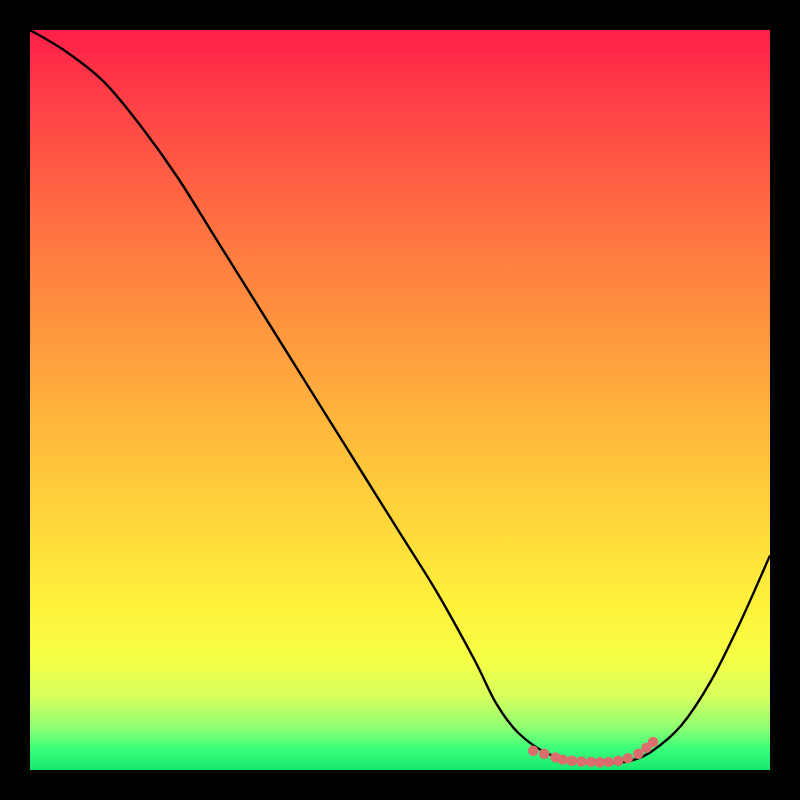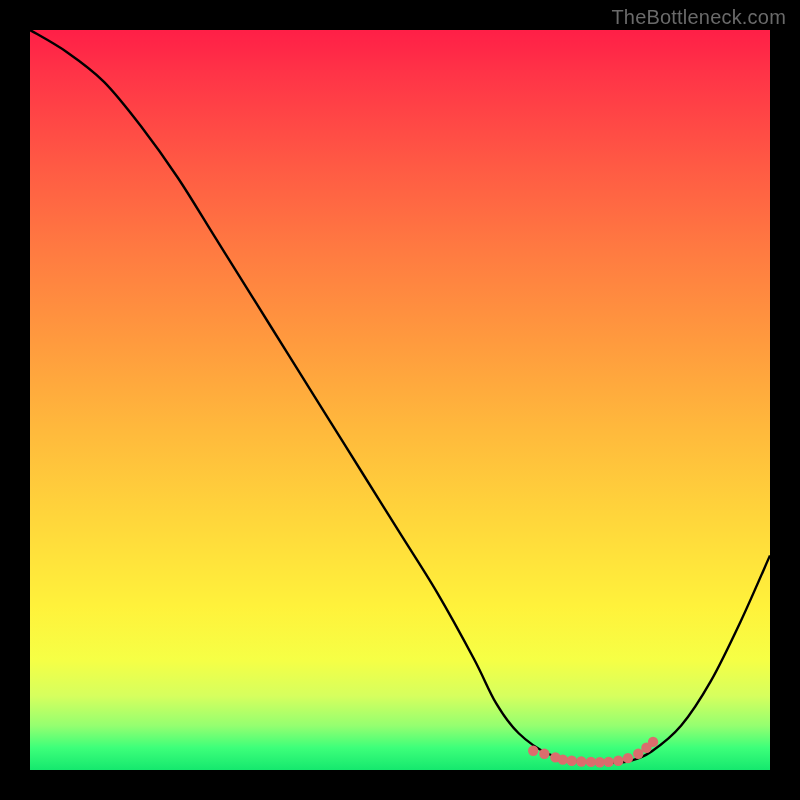--- a/index.html
+++ b/index.html
@@ -59,21 +59,20 @@
     position: absolute;
     inset: 0;
     width: 100%;
     height: 100%;
   }
 </style>
 </head>
 <body>
 <div class="frame">
 
-  <div class="watermark">TheBottleneck.com</div>
 
   <div class="plot-area">
     <div class="gradient"></div>
     <svg class="curve" viewBox="0 0 740 740" preserveAspectRatio="none">
       <path id="main-curve" d="M 0 0 C 6.166666666666667 3.7000000000000077, 24.666666666666664 13.56666666666672, 37 22.200000000000045 C 49.333333333333336 30.83333333333337, 61.666666666666664 39.46666666666662, 74 51.799999999999955 C 86.33333333333333 64.13333333333328, 98.66666666666667 80.1666666666667, 111 96.20000000000005 C 123.33333333333333 112.23333333333339, 135.66666666666666 129.5, 148 148 C 160.33333333333334 166.5, 172.66666666666666 187.46666666666673, 185 207.20000000000005 C 197.33333333333334 226.93333333333337, 209.66666666666666 246.66666666666666, 222 266.4 C 234.33333333333334 286.1333333333333, 246.66666666666666 305.8666666666666, 259 325.59999999999997 C 271.3333333333333 345.3333333333333, 283.6666666666667 365.06666666666666, 296 384.8 C 308.3333333333333 404.53333333333336, 320.6666666666667 424.26666666666665, 333 444 C 345.3333333333333 463.73333333333335, 357.66666666666663 483.46666666666664, 370 503.2 C 382.33333333333337 522.9333333333333, 394.66666666666674 541.4333333333333, 407.00000000000006 562.4 C 419.33333333333337 583.3666666666667, 434.1333333333333 610.5, 444 629 C 453.8666666666667 647.5, 458.79999999999995 661.0666666666666, 466.2 673.4 C 473.6 685.7333333333333, 479.7666666666667 694.6133333333333, 488.40000000000003 703 C 497.03333333333336 711.3866666666667, 508.1333333333333 719.0333333333333, 518 723.72 C 527.8666666666667 728.4066666666668, 537.7333333333333 729.64, 547.6 731.12 C 557.4666666666667 732.6, 568.5666666666667 732.6, 577.2 732.6 C 585.8333333333334 732.6, 592.0000000000001 732.97, 599.4000000000001 731.12 C 606.8000000000001 729.27, 612.9666666666667 727.42, 621.6 721.5 C 630.2333333333333 715.58, 641.3333333333334 707.3166666666667, 651.2 695.6 C 661.0666666666667 683.8833333333333, 670.9333333333334 668.4666666666667, 680.8000000000001 651.2 C 690.6666666666667 633.9333333333334, 700.5333333333333 612.9666666666667, 710.4 592 C 720.2666666666667 571.0333333333333, 735.0666666666666 536.5, 740 525.4" fill="none" stroke="#000000" stroke-width="2.4"></path>
       <g id="dots">
           <circle cx="503.20000000000005" cy="720.76" r="5.2" fill="#db6d6d"></circle>
           <circle cx="514.3" cy="723.72" r="5.2" fill="#db6d6d"></circle>
           <circle cx="525.4" cy="727.42" r="5.2" fill="#db6d6d"></circle>
           <circle cx="532.8" cy="729.64" r="5.2" fill="#db6d6d"></circle>

